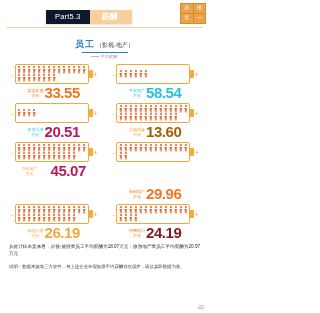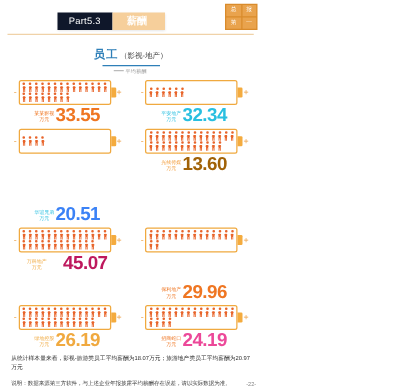--- a/index.html
+++ b/index.html
@@ -396,21 +396,21 @@
           </div>
         </div>
         <div class="battery-cap"></div>
         <div class="sign">+</div>
       </div>
       <div class="value-row">
         <div class="val-label" style="color: rgb(41, 191, 224);">
           <span class="l1">平安地产</span>
           <span class="l2">万元</span>
         </div>
-        <div class="val-num" style="color: rgb(41, 191, 224);">32.34</div>
+        <div class="val-num" style="color: rgb(41, 191, 224);">58.54</div>
       </div>
     </div>
     <div class="cell">
       <div class="battery-row">
         <div class="sign">-</div>
         <div class="battery">
           <div class="people">
             <div class="person">
               <i></i>
               <b></b>
@@ -430,21 +430,21 @@
           </div>
         </div>
         <div class="battery-cap"></div>
         <div class="sign">+</div>
       </div>
       <div class="value-row">
         <div class="val-label" style="color: rgb(41, 191, 224);">
           <span class="l1">华谊兄弟</span>
           <span class="l2">万元</span>
         </div>
-        <div class="val-num" style="color: #3b82f6; margin-top: 40px;">20.51</div>
+        <div class="val-num" style="color: #be185d;">20.51</div>
       </div>
     </div>
     <div class="cell">
       <div class="battery-row">
         <div class="sign">-</div>
         <div class="battery">
           <div class="people">
             <div class="person">
               <i></i>
               <b></b>
@@ -968,21 +968,21 @@
           </div>
         </div>
         <div class="battery-cap"></div>
         <div class="sign">+</div>
       </div>
       <div class="value-row">
         <div class="val-label" style="color: rgb(239, 118, 34);">
           <span class="l1">招商蛇口</span>
           <span class="l2">万元</span>
         </div>
-        <div class="val-num" style="color: #ec4899;">24.19</div>
+        <div class="val-num" style="color: #7f1d1d;">24.19</div>
       </div>
     </div>
   </div>
 
 <div class="footer">
   <p class="foot-p">从统计样本量来看，影视-旅游类员工平均薪酬为18.07万元；旅游地产类员工平均薪酬为20.97万元</p>
   <p class="foot-note">说明：数据来源第三方软件，与上述企业年报披露平均薪酬存在误差，请以实际数据为准。</p>
 </div>
 <div class="page-num">-22-</div>
 

